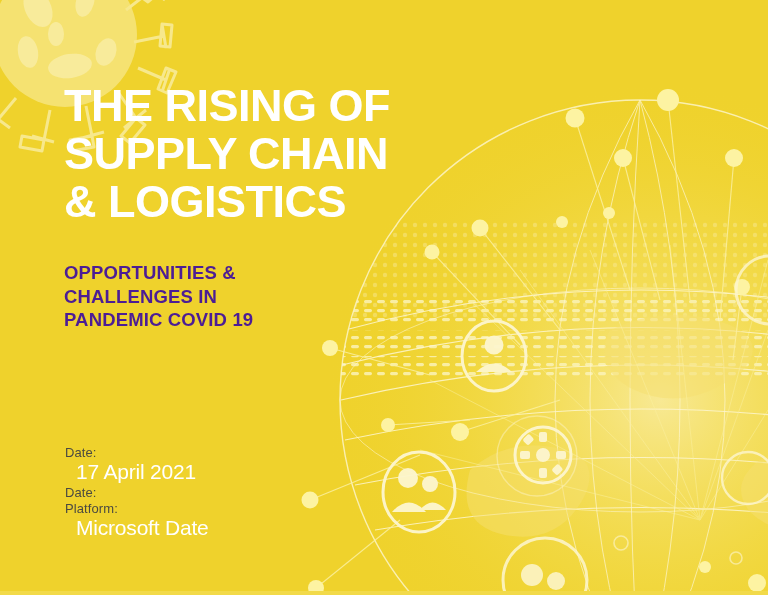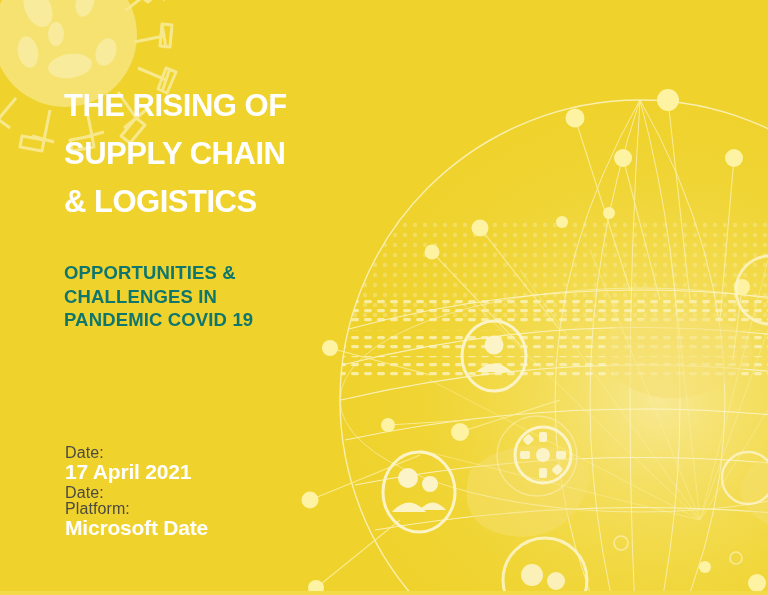--- a/index.html
+++ b/index.html
@@ -40,63 +40,64 @@
     width: 420px;
     height: 100%;
   }
 
   .title {
     position: absolute;
     top: 82px;
     left: 0;
     margin: 0;
     color: #ffffff;
-    font-size: 31px;
+    font-size: 45px;
     font-weight: 700;
     line-height: 48px;
     letter-spacing: -0.5px;
     text-transform: uppercase;
     white-space: pre-line;
   }
 
   .subtitle {
     position: absolute;
     top: 261px;
     left: 0;
     margin: 0;
-    color: #0f766e;
+    color: #4c1d95;
     font-size: 18.5px;
     font-weight: 700;
     line-height: 23.5px;
     letter-spacing: 0.15px;
     text-transform: uppercase;
     white-space: pre-line;
   }
 
   .details {
     position: absolute;
     top: 446px;
     left: 1px;
   }
   .detail-row { margin-bottom: 2px; }
   .detail-label {
     display: block;
     color: #4b4a41;
-    font-size: 16px;
+    font-size: 13px;
     font-weight: 400;
     line-height: 14px;
     letter-spacing: 0.1px;
   }
   .detail-value {
     display: block;
     color: #ffffff;
     font-size: 21px;
-    font-weight: 700;
+    font-weight: 400;
     line-height: 24px;
     letter-spacing: -0.2px;
+    margin-left: 11px;
   }
 </style>
 </head>
 <body>
 
 <div id="poster">
 
   <div class="art">
     <svg viewBox="0 0 768 595" preserveAspectRatio="none" aria-hidden="true">
       <defs>

